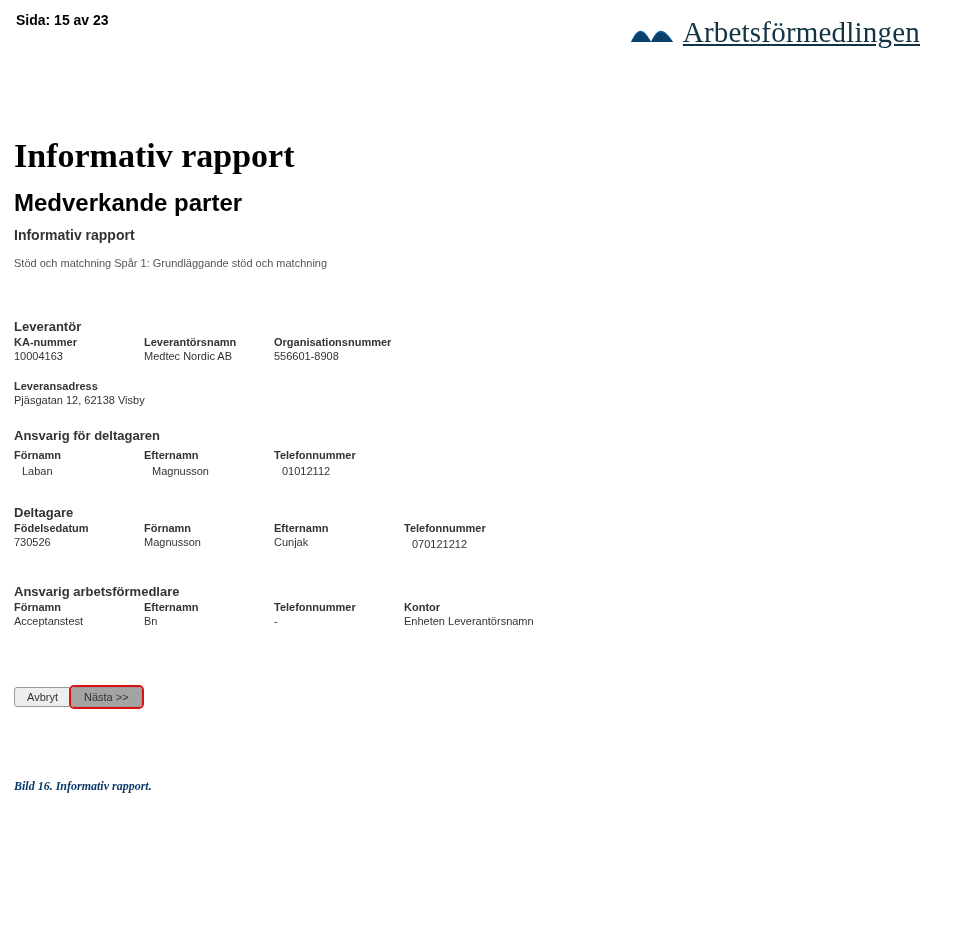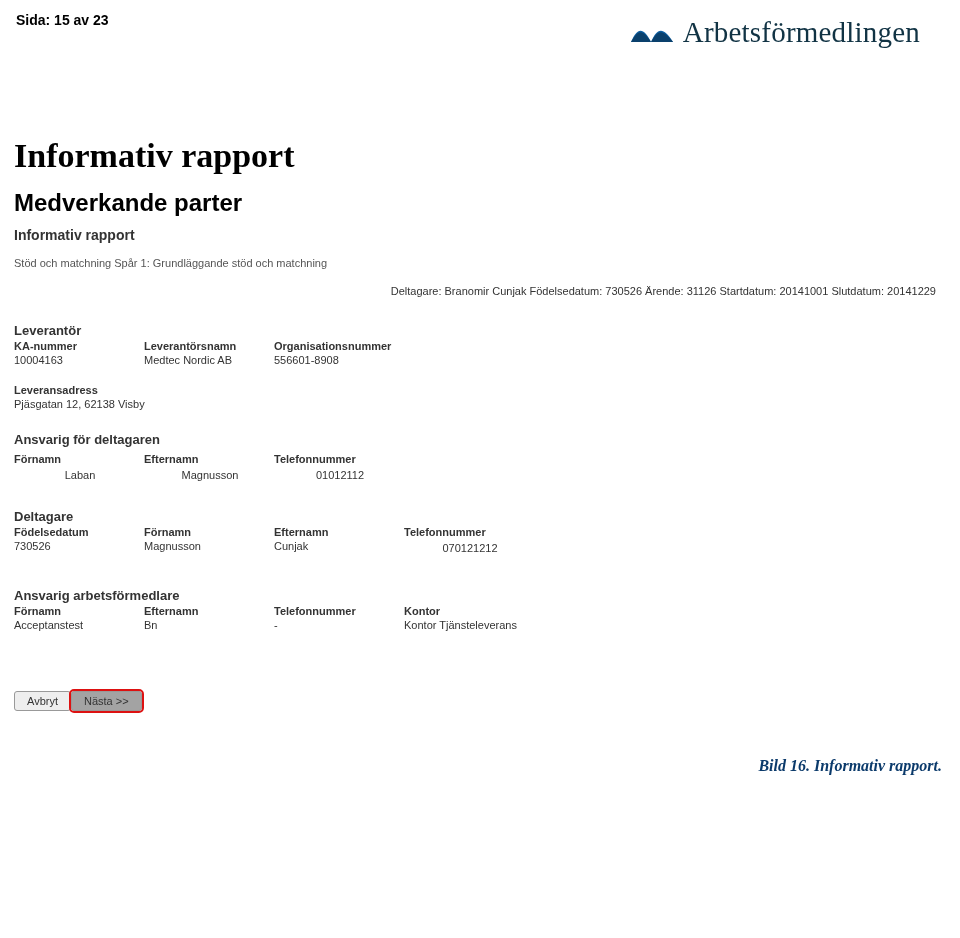--- a/index.html
+++ b/index.html
@@ -32,20 +32,21 @@
     gap: 8px;
     margin-right: 22px;
     margin-top: 6px;
   }
   .brand svg { display: block; }
   .brand-text {
     font-family: Georgia, "Times New Roman", serif;
     font-size: 29px;
     color: #113344;
     letter-spacing: 0.2px;
+    text-decoration: underline;
   }
 
   h1.section-title {
     font-family: Georgia, "Times New Roman", serif;
     font-weight: bold;
     font-size: 34px;
     margin: 88px 0 6px 2px;
   }
   .section-desc {
     font-family: Georgia, "Times New Roman", serif;
@@ -97,21 +98,21 @@
   }
   .tab.active {
     color: #000;
     font-weight: bold;
     outline: 2px solid #d11;
     outline-offset: 0;
     background: #fff;
   }
 
   .group {
-    margin-top: 26px;
+    margin-top: 50px;
   }
   .group-title {
     font-weight: bold;
     font-size: 13px;
     color: #333;
     margin-bottom: 2px;
   }
   .group-title.small-gap { margin-bottom: 6px; }
   .row {
     display: flex;
@@ -126,22 +127,21 @@
     font-size: 11px;
     color: #333;
   }
   .field .value {
     font-size: 11px;
     color: #333;
     margin-top: 2px;
   }
   .field.input .value {
     margin-top: 4px;
-    margin-left: 2px;
-    text-align: center;
+    margin-left: 8px;
   }
 
   .footer-btns {
     display: flex;
     align-items: center;
     margin-top: 56px;
     padding-right: 60px;
   }
   .btn {
     display: inline-block;
@@ -158,23 +158,22 @@
     outline-offset: 0;
     background: #a3a3a3;
     padding-left: 12px;
   }
 
   .caption {
     font-family: Georgia, "Times New Roman", serif;
     font-weight: bold;
     font-style: italic;
     color: #0b3a6b;
-    font-size: 16px;
-    margin: 46px 0 0 2px;
-    text-align: right;
+    font-size: 12px;
+    margin: 72px 0 0 2px;
   }
 </style>
 </head>
 <body>
 
 <div class="page">
 
   <div class="topbar">
     <div class="page-counter">Sida: 15 av 23</div>
     <div class="brand">
@@ -187,21 +186,20 @@
       <span class="brand-text">Arbetsförmedlingen</span>
     </div>
   </div>
 
   <h1 class="section-title">Informativ rapport</h1>
   <h2 class="subsection">Medverkande parter</h2>
 
   <div class="form-shot">
     <div class="fs-title">Informativ rapport</div>
     <div class="fs-sub">Stöd och matchning Spår 1: Grundläggande stöd och matchning</div>
-    <div class="fs-participant-line">Deltagare: Branomir Cunjak Födelsedatum: 730526 Ärende: 31126 Startdatum: 20141001 Slutdatum: 20141229</div>
 
 
     <div class="group">
       <div class="group-title">Leverantör</div>
       <div class="row">
         <div class="field">
           <div class="label">KA-nummer</div>
           <div class="value">10004163</div>
         </div>
         <div class="field">
@@ -271,21 +269,21 @@
         <div class="field">
           <div class="label">Efternamn</div>
           <div class="value">Bn</div>
         </div>
         <div class="field">
           <div class="label">Telefonnummer</div>
           <div class="value">-</div>
         </div>
         <div class="field wide">
           <div class="label">Kontor</div>
-          <div class="value">Kontor Tjänsteleverans</div>
+          <div class="value">Enheten Leverantörsnamn</div>
         </div>
       </div>
     </div>
 
     <div class="footer-btns">
       <span class="btn">Avbryt</span>
       <span class="btn next">Nästa &gt;&gt;</span>
     </div>
   </div>
 

